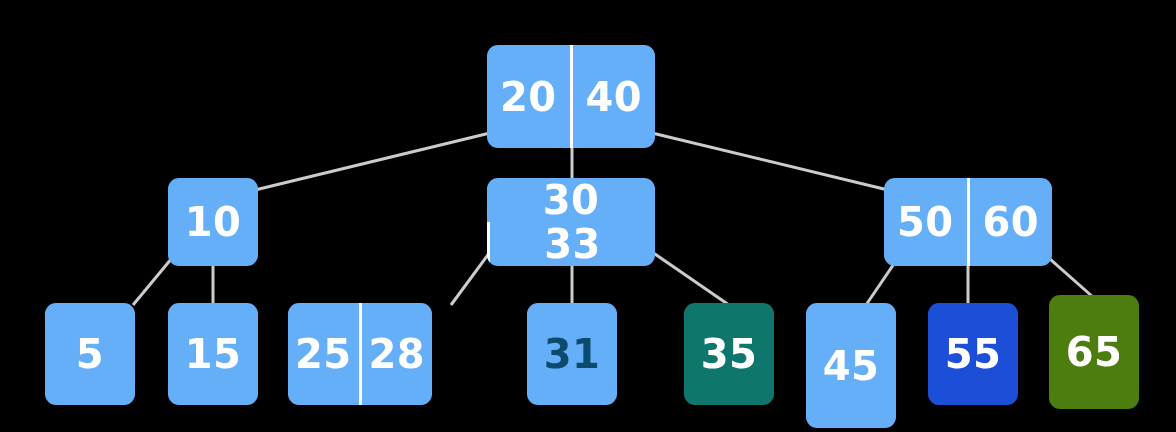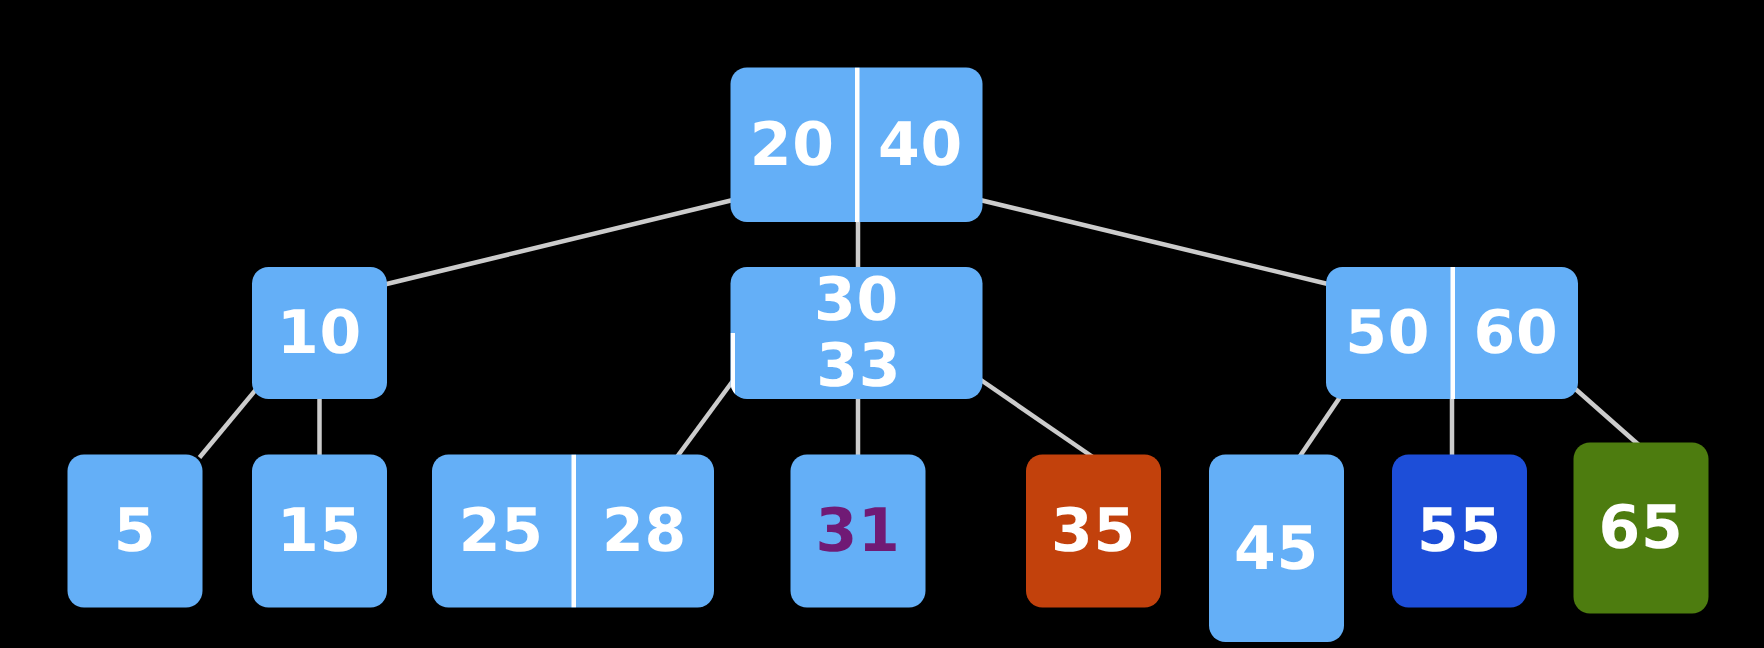--- a/index.html
+++ b/index.html
@@ -82,28 +82,28 @@
       <div class="tree-node" style="left: 884px; top: 178px; width: 168px; height: 88px; background: rgb(100, 175, 247);">
         <div class="key-cell" style="color: rgb(255, 255, 255);">50</div>
         <div class="key-cell" style="color: rgb(255, 255, 255); border-left-color: rgb(255, 255, 255);">60</div>
       </div>
       <div class="tree-node" style="left: 45px; top: 303px; width: 90px; height: 102px; background: rgb(100, 175, 247);">
         <div class="key-cell" style="color: rgb(255, 255, 255);">5</div>
       </div>
       <div class="tree-node" style="left: 168px; top: 303px; width: 90px; height: 102px; background: rgb(100, 175, 247);">
         <div class="key-cell" style="color: rgb(255, 255, 255); border-radius: 15px;">15</div>
       </div>
-      <div class="tree-node" style="left: 288px; top: 303px; width: 188px; height: 102px; background: rgb(100, 175, 247);">
+      <div class="tree-node" style="left: 288px; top: 303px; width: 144px; height: 102px; background: rgb(100, 175, 247);">
         <div class="key-cell" style="color: rgb(255, 255, 255);">25</div>
         <div class="key-cell" style="color: rgb(255, 255, 255); border-left-color: rgb(255, 255, 255);">28</div>
       </div>
       <div class="tree-node" style="left: 527px; top: 303px; width: 90px; height: 102px; background: rgb(100, 175, 247);">
-        <div class="key-cell" style="color: #701a75;">31</div>
+        <div class="key-cell" style="color: #0c4a6e;">31</div>
       </div>
-      <div class="tree-node" style="left: 684px; top: 303px; width: 90px; height: 102px; background: #c2410c;">
+      <div class="tree-node" style="left: 684px; top: 303px; width: 90px; height: 102px; background: #0f766e;">
         <div class="key-cell" style="color: rgb(255, 255, 255);">35</div>
       </div>
       <div class="tree-node" style="left: 806px; top: 303px; width: 90px; height: 125px; background: rgb(100, 175, 247);">
         <div class="key-cell" style="color: rgb(255, 255, 255);">45</div>
       </div>
       <div class="tree-node" style="left: 928px; top: 303px; width: 90px; height: 102px; background: #1d4ed8;">
         <div class="key-cell" style="color: rgb(255, 255, 255);">55</div>
       </div>
       <div class="tree-node" style="left: 1049px; top: 295px; width: 90px; height: 114px; background: #4d7c0f;">
         <div class="key-cell" style="color: rgb(255, 255, 255);">65</div>

